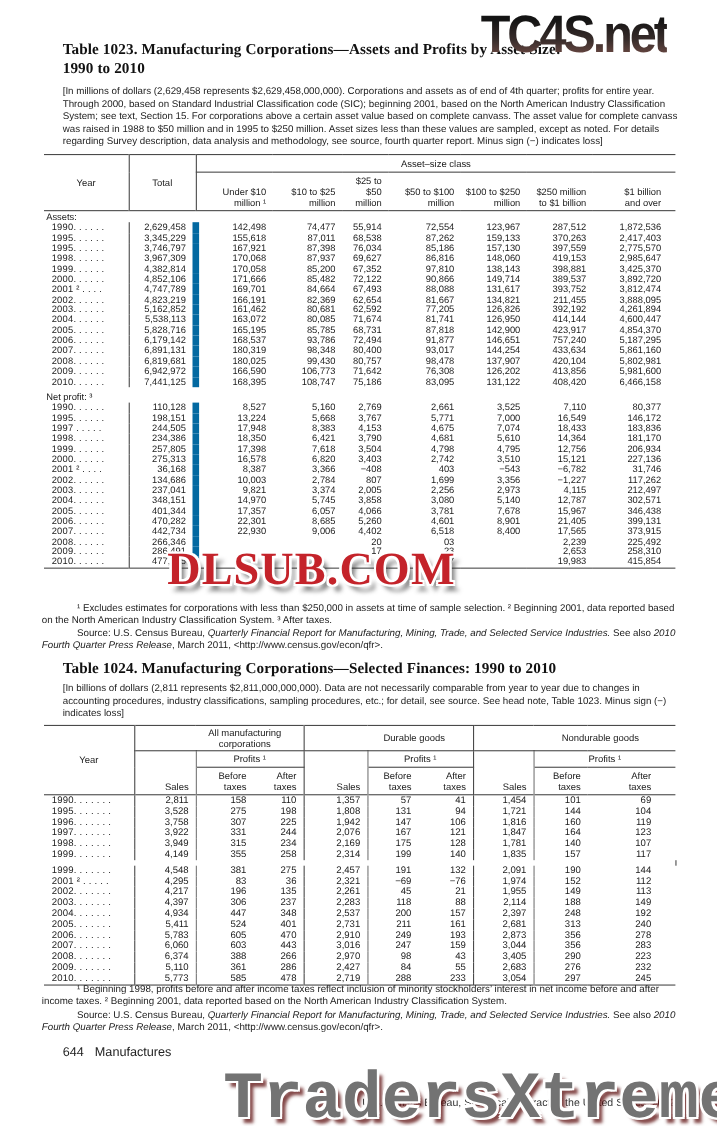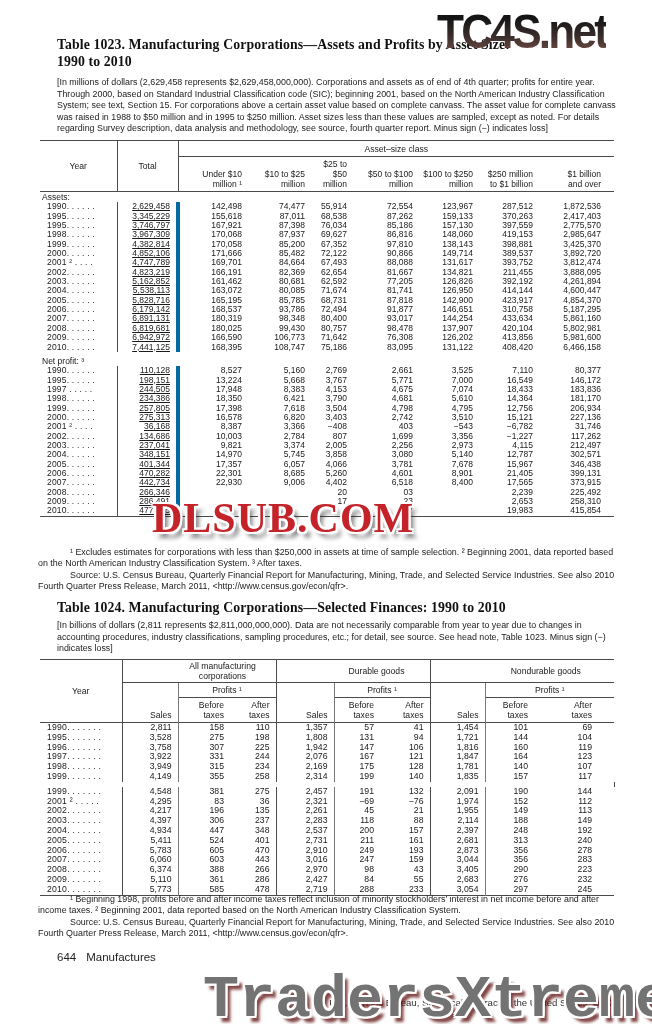--- a/index.html
+++ b/index.html
@@ -21,21 +21,21 @@
   
   #t1023 thead{border-bottom:1.2px solid #4a4a4a;}
   #t1023 th.yh{text-align:center;vertical-align:middle;border-right:1px solid #4a4a4a;font-size:8.6px;}
   #t1023 th.th{text-align:center;vertical-align:middle;border-right:1px solid #4a4a4a;font-size:8.6px;}
   #t1023 th.asc{text-align:center;border-bottom:1px solid #4a4a4a;height:13px;font-size:8.6px;vertical-align:middle;}
   #t1023 th.ch{text-align:right;vertical-align:bottom;padding:2px 6px 2px 0;line-height:10px;font-size:8.5px;}
   #t1023 th.ch.last{padding-right:13px;}
   
   #t1023 td{height:9.35px;line-height:9.35px;text-align:right;padding:0 6px 0 0;}
   #t1023 td.year-cell{text-align:left;padding:0 0 0 7px;border-right:1px solid #4a4a4a;letter-spacing:.2px;}
-  #t1023 td.v0{border-right:4px solid #0369a1;text-decoration:underline;}
+  #t1023 td.v0{border-right:6px solid #0369a1;}
   #t1023 td.v7{padding-right:13px;}
   #t1023 td.sec-label{text-align:left;padding:1px 0 0 2px;border-right:none;}
   #t1023 tr.sec-gap td{padding-top:5px;}
   
   #t1024 thead th{font-size:8.6px;}
   #t1024 th.yh{text-align:center;vertical-align:middle;border-right:1px solid #4a4a4a;}
   #t1024 th.grp{text-align:center;border-bottom:1px solid #4a4a4a;height:15px;vertical-align:middle;padding-left:48px;}
   #t1024 th.gb{border-right:1px solid #4a4a4a;}
   #t1024 th.profits{text-align:center;border-bottom:1px solid #4a4a4a;height:12px;vertical-align:middle;}
   #t1024 th.sb{border-right:1px solid #777;}
@@ -45,21 +45,21 @@
   
   #t1024 td{height:9.8px;line-height:9.8px;text-align:right;padding:0 6px 0 0;font-size:8.7px;}
   #t1024 td.year-cell{text-align:left;padding:0 0 0 7px;border-right:1px solid #4a4a4a;letter-spacing:.2px;}
   #t1024 td.sb{border-right:1px solid #777;}
   #t1024 td.gb{border-right:1px solid #4a4a4a;}
   #t1024 td.last{padding-right:22px;}
   #t1024 tr.spacer td{height:5px;line-height:5px;border-right-width:1px;}
   
   .footnote{font-size:8.9px;line-height:11.4px;color:#222;}
   .footnote p{margin:0;text-indent:32px;}
-  .footnote .it{}
+  .footnote .it{font-style:italic;}
   
   .footer-left{font-size:11.5px;color:#222;}
   .footer-left .pg{margin-right:10px;}
   .footer-right{font-size:9.6px;color:#333;}
   
   .wm{font-weight:900;pointer-events:none;}
   .wm-top{top:4px;left:437px;font-family:"Liberation Sans",sans-serif;font-size:48px;
           letter-spacing:-3px;transform:scaleX(.92);transform-origin:left top;
           background:linear-gradient(to bottom,#141414 25%,#3a2e2c 60%,#8a5a52 100%);
           -webkit-background-clip:text;background-clip:text;color:transparent;white-space:nowrap;}
@@ -247,21 +247,21 @@
           <td class="v7">4,854,370</td>
         </tr>
         <tr>
           <td class="year-cell">2006. . . . . .</td>
           <td class="v0">6,179,142</td>
           <td class="v1">168,537</td>
           <td class="v2">93,786</td>
           <td class="v3">72,494</td>
           <td class="v4">91,877</td>
           <td class="v5">146,651</td>
-          <td class="v6">310,758</td>
+          <td class="v6">757,240</td>
           <td class="v7">5,187,295</td>
         </tr>
         <tr>
           <td class="year-cell">2007. . . . . .</td>
           <td class="v0">6,891,131</td>
           <td class="v1">180,319</td>
           <td class="v2">98,348</td>
           <td class="v3">80,400</td>
           <td class="v4">93,017</td>
           <td class="v5">144,254</td>

